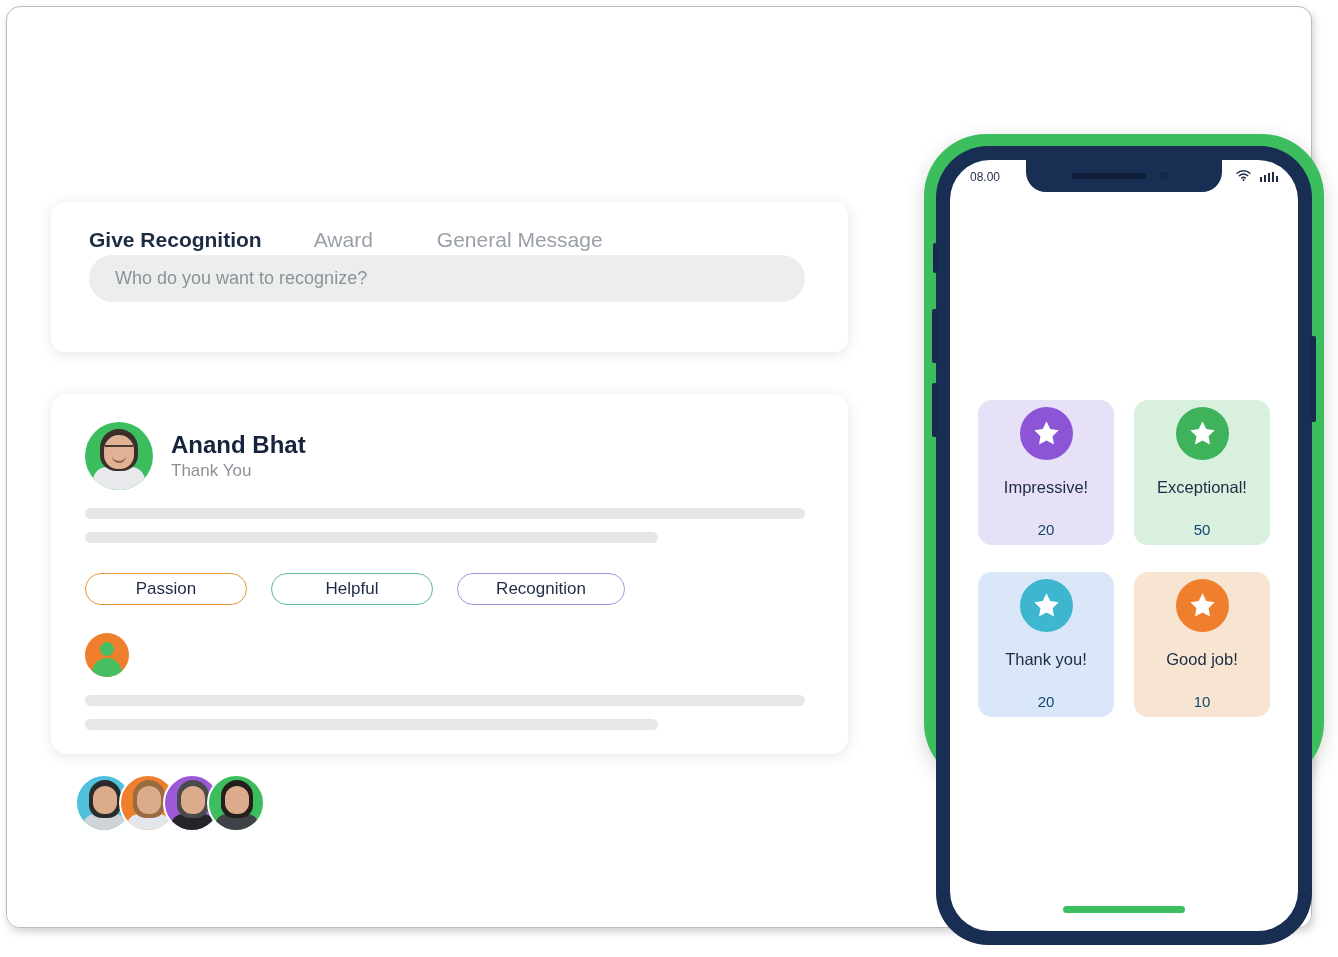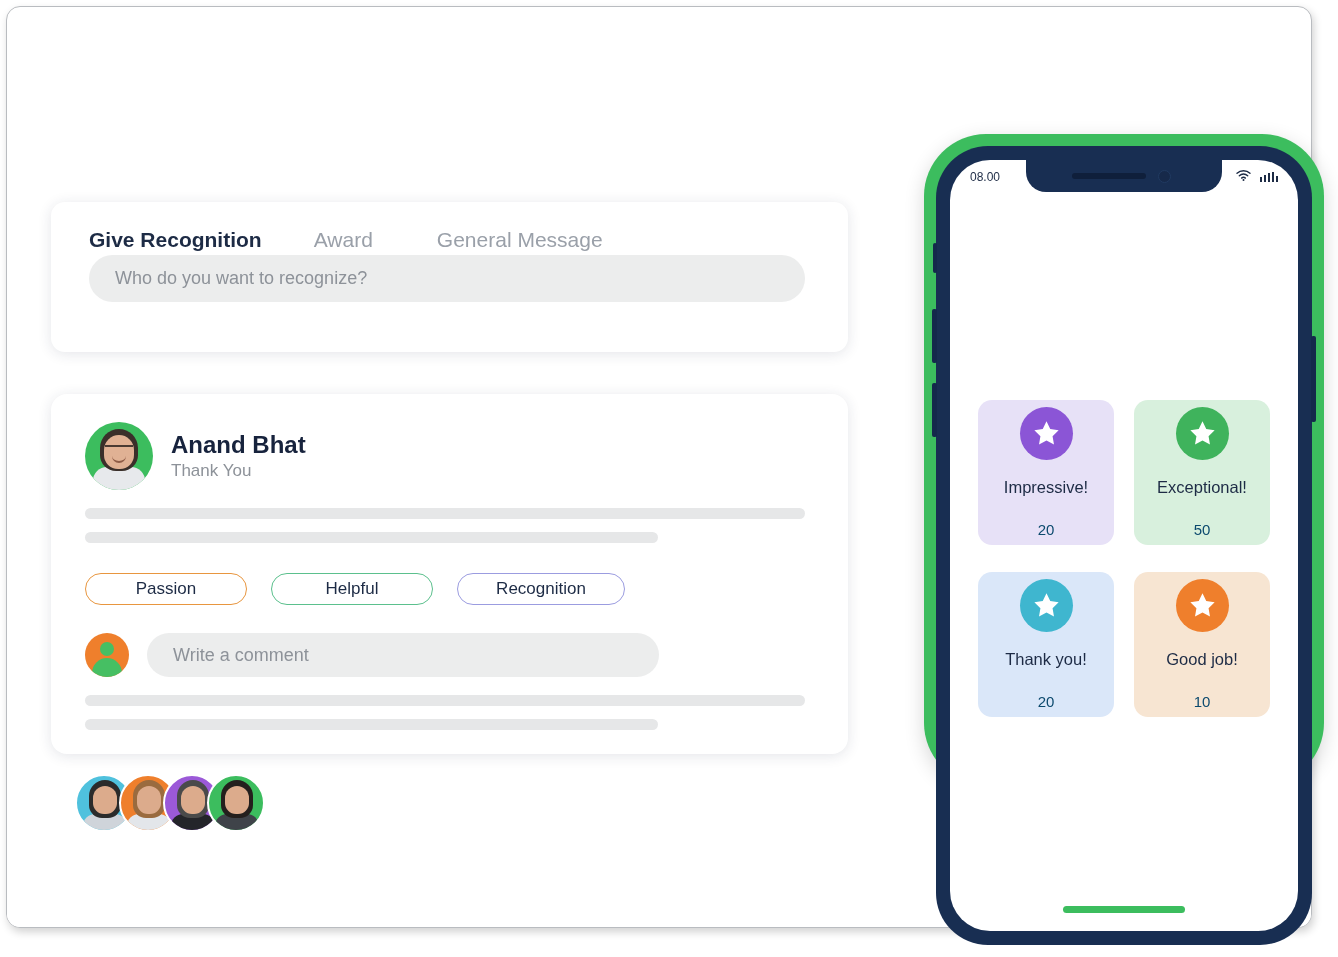--- a/index.html
+++ b/index.html
@@ -418,21 +418,20 @@
           <div class="tag tag-passion">Passion</div>
           <div class="tag tag-helpful">Helpful</div>
           <div class="tag tag-thoughtful">Recognition</div>
         </div>
 
         <div class="commentrow">
           <div class="avatar-generic">
             <div class="ag-head"></div>
             <div class="ag-body"></div>
           </div>
-          <input class="comment-input" type="text" placeholder="Write a comment" style="">
         </div>
 
         <div class="skel w-full"></div>
         <div class="skel w-mid"></div>
       </div>
 
       <div class="avatar-stack">
         <div class="stack-av" style="background:#4fc1dd">
           <div class="sa-body" style="background:#cfd4da"></div>
           <div class="sa-hair" style="background:#2b2b2b"></div>

